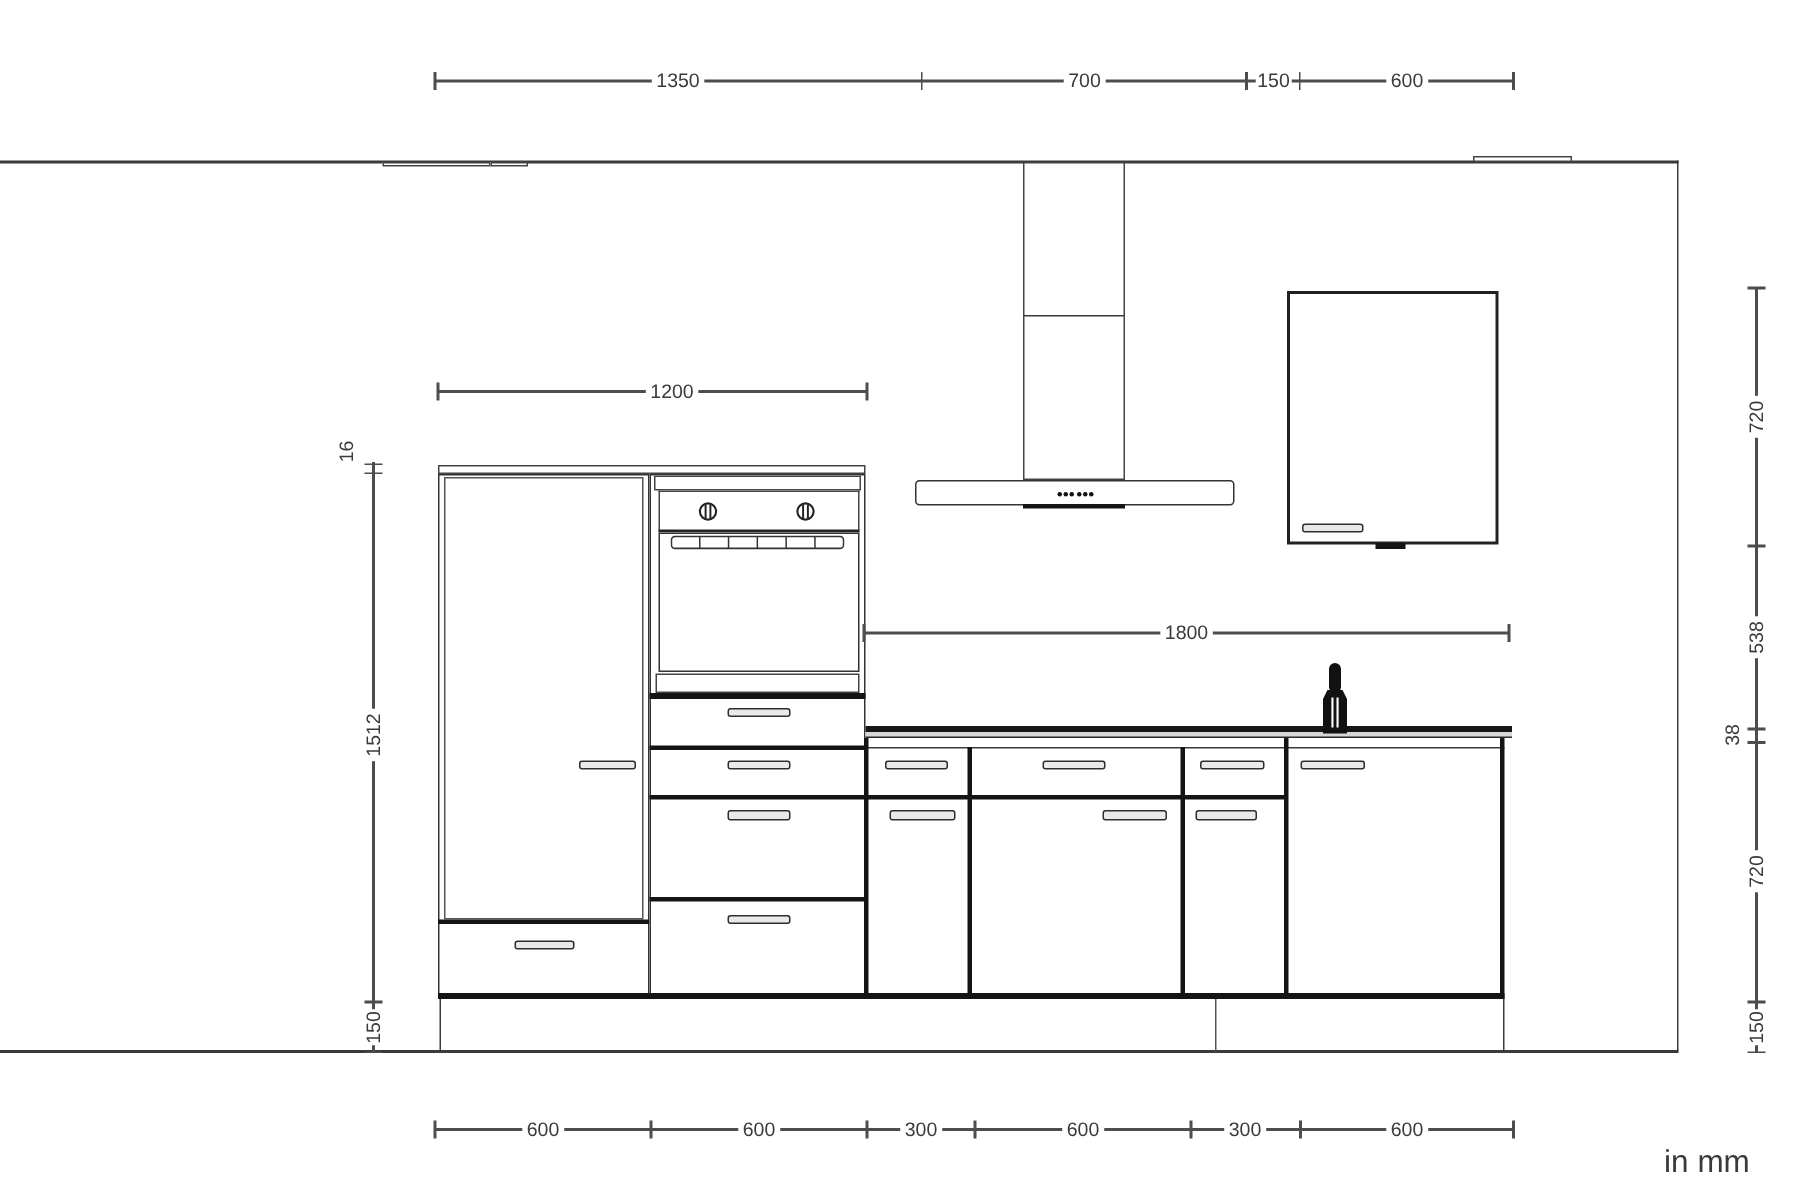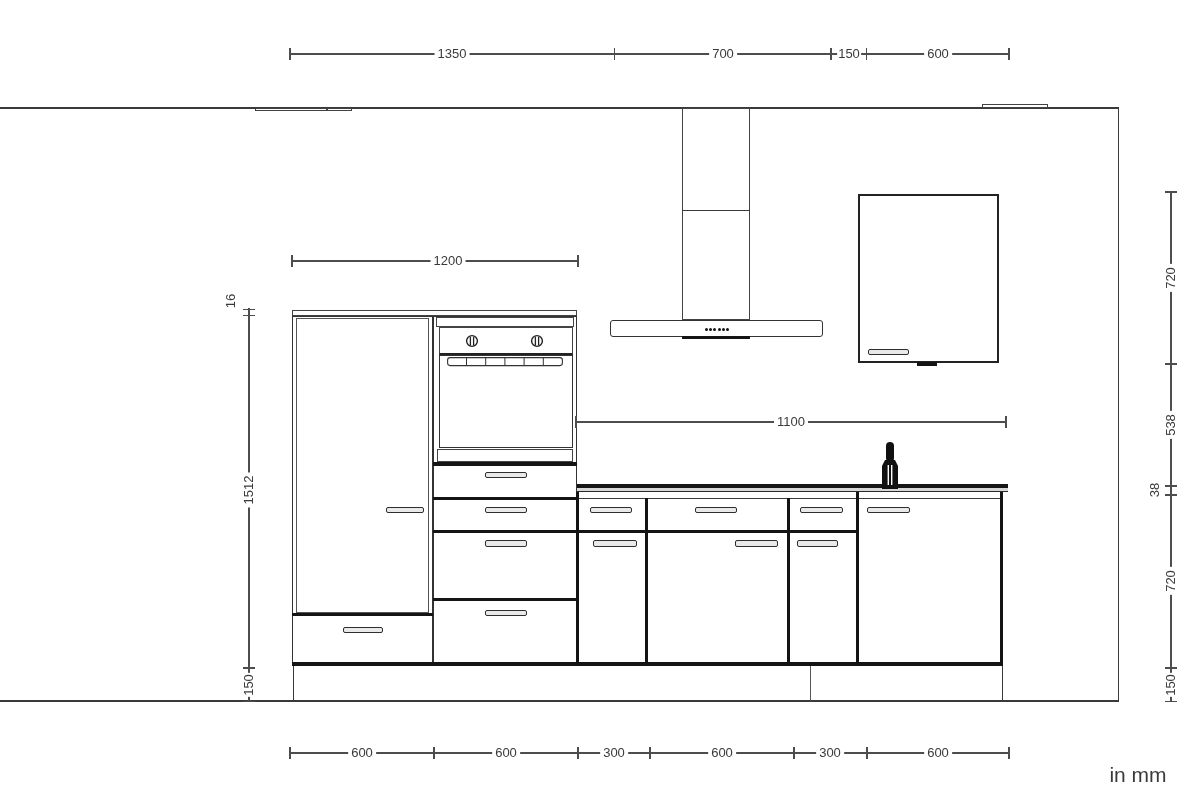--- a/index.html
+++ b/index.html
@@ -136,21 +136,21 @@
   <span class="dimlabel" style="left:938px;top:54px">600</span>
 
   <div class="dline" style="left:292px;top:260.4px;width:286px;height:1.2px"></div>
   <div class="tick" style="left:291.3px;top:255px;width:1.5px;height:12px"></div>
   <div class="tick" style="left:577.3px;top:255px;width:1.5px;height:12px"></div>
   <span class="dimlabel" style="left:448px;top:261px">1200</span>
 
   <div class="dline" style="left:576px;top:421.4px;width:430px;height:1.2px"></div>
   <div class="tick" style="left:575.3px;top:416px;width:1.5px;height:12px"></div>
   <div class="tick" style="left:1005.3px;top:416px;width:1.5px;height:12px"></div>
-  <span class="dimlabel" style="left:791px;top:422px">1100</span>
+  <span class="dimlabel" style="left:791px;top:422px">1800</span>
 
   <div class="dline" style="left:290px;top:752.4px;width:719px;height:1.2px"></div>
   <div class="tick" style="left:289.3px;top:747px;width:1.5px;height:12px"></div>
   <div class="tick" style="left:433.3px;top:747px;width:1.5px;height:12px"></div>
   <div class="tick" style="left:577.3px;top:747px;width:1.5px;height:12px"></div>
   <div class="tick" style="left:649.3px;top:747px;width:1.5px;height:12px"></div>
   <div class="tick" style="left:793.3px;top:747px;width:1.5px;height:12px"></div>
   <div class="tick" style="left:866.3px;top:747px;width:1.5px;height:12px"></div>
   <div class="tick" style="left:1008.3px;top:747px;width:1.5px;height:12px"></div>
   <span class="dimlabel" style="left:362px;top:753px">600</span>

